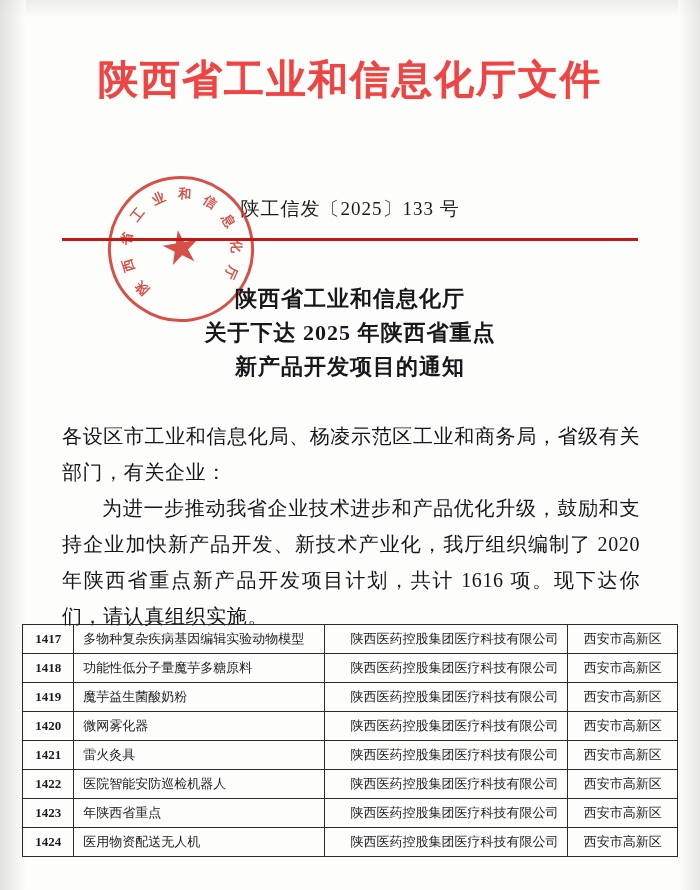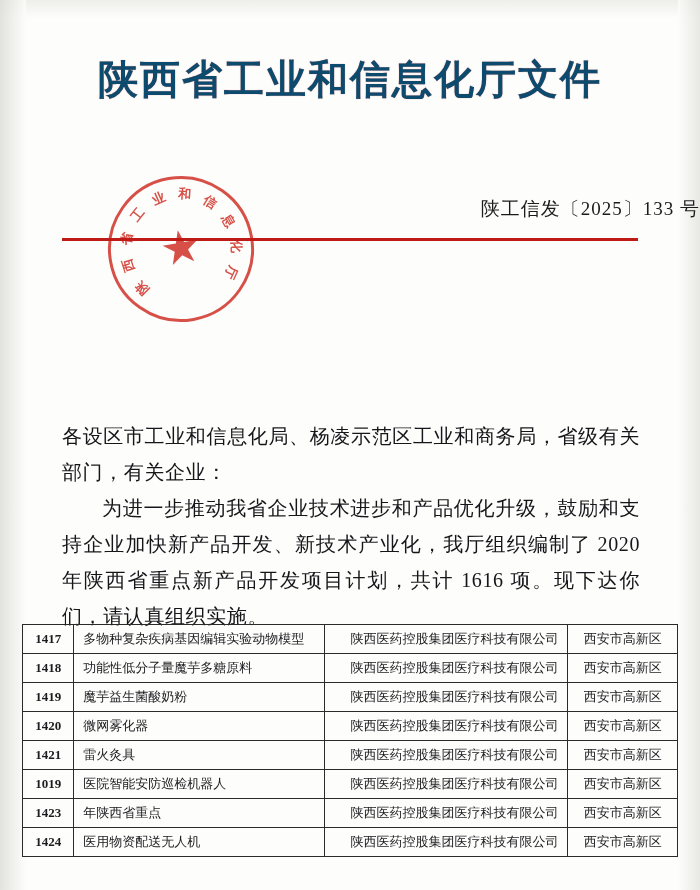--- a/index.html
+++ b/index.html
@@ -46,36 +46,36 @@
     pointer-events: none;
   }
 
   
   .masthead {
     position: absolute;
     top: 52px;
     left: 0;
     width: 700px;
     text-align: center;
-    color: #0c4a6e;
+    color: #ef4444;
     font-family: "DejaVu Serif", serif;
     font-weight: bold;
     font-size: 40px;
     letter-spacing: 2px;
     text-shadow: 0 0 1px rgba(192,26,23,.55);
     white-space: nowrap;
   }
 
   
   .docnum {
     position: absolute;
     top: 196px;
     left: 0;
     width: 700px;
-    text-align: right;
+    text-align: center;
     font-size: 19px;
     color: #1b1b1b;
     letter-spacing: 1px;
   }
 
   
   .redline {
     position: absolute;
     top: 238px;
     left: 62px;
@@ -220,20 +220,25 @@
         <span style="transform: translateX(-50%) rotate(69.4444deg);">息</span>
         <span style="transform: translateX(-50%) rotate(97.2222deg);">化</span>
         <span style="transform: translateX(-50%) rotate(125deg);">厅</span>
       </div>
     <div class="seal-star">★</div>
     <div class="seal-bottom"></div>
   </div>
 
   <div class="redline"></div>
 
+  <div class="title-block">
+    <div>陕西省工业和信息化厅</div>
+    <div>关于下达 2025 年陕西省重点</div>
+    <div>新产品开发项目的通知</div>
+  </div>
 
   <div class="body-text">
     <p>各设区市工业和信息化局、杨凌示范区工业和商务局，省级有关部门，有关企业：</p>
     <p class="indent">为进一步推动我省企业技术进步和产品优化升级，鼓励和支持企业加快新产品开发、新技术产业化，我厅组织编制了 2020 年陕西省重点新产品开发项目计划，共计 1616 项。现下达你们，请认真组织实施。</p>
   </div>
 
   <div class="table-wrap">
     <table class="projects">
       <tbody>
           <tr>
@@ -260,21 +265,21 @@
             <td class="col-company">陕西医药控股集团医疗科技有限公司</td>
             <td class="col-region">西安市高新区</td>
           </tr>
           <tr>
             <td class="col-no">1421</td>
             <td class="col-name">雷火灸具</td>
             <td class="col-company">陕西医药控股集团医疗科技有限公司</td>
             <td class="col-region">西安市高新区</td>
           </tr>
           <tr>
-            <td class="col-no">1019</td>
+            <td class="col-no">1422</td>
             <td class="col-name">医院智能安防巡检机器人</td>
             <td class="col-company">陕西医药控股集团医疗科技有限公司</td>
             <td class="col-region">西安市高新区</td>
           </tr>
           <tr>
             <td class="col-no">1423</td>
             <td class="col-name">年陕西省重点</td>
             <td class="col-company">陕西医药控股集团医疗科技有限公司</td>
             <td class="col-region">西安市高新区</td>
           </tr>

